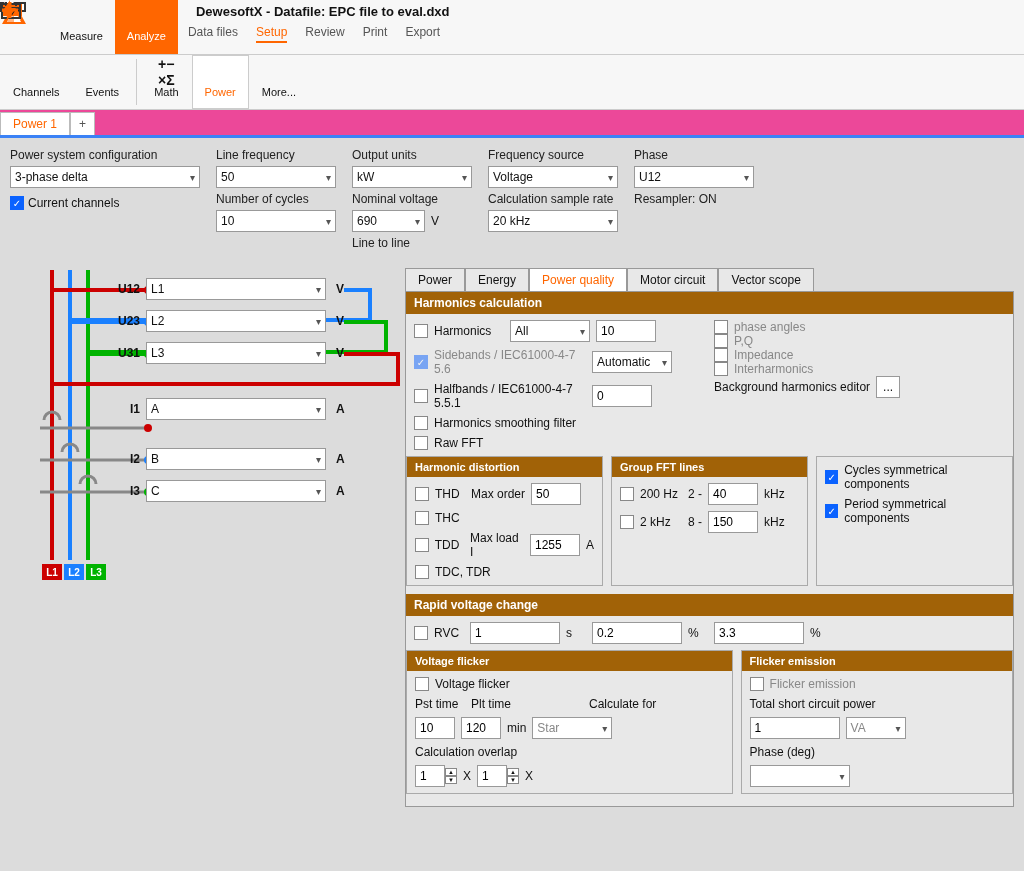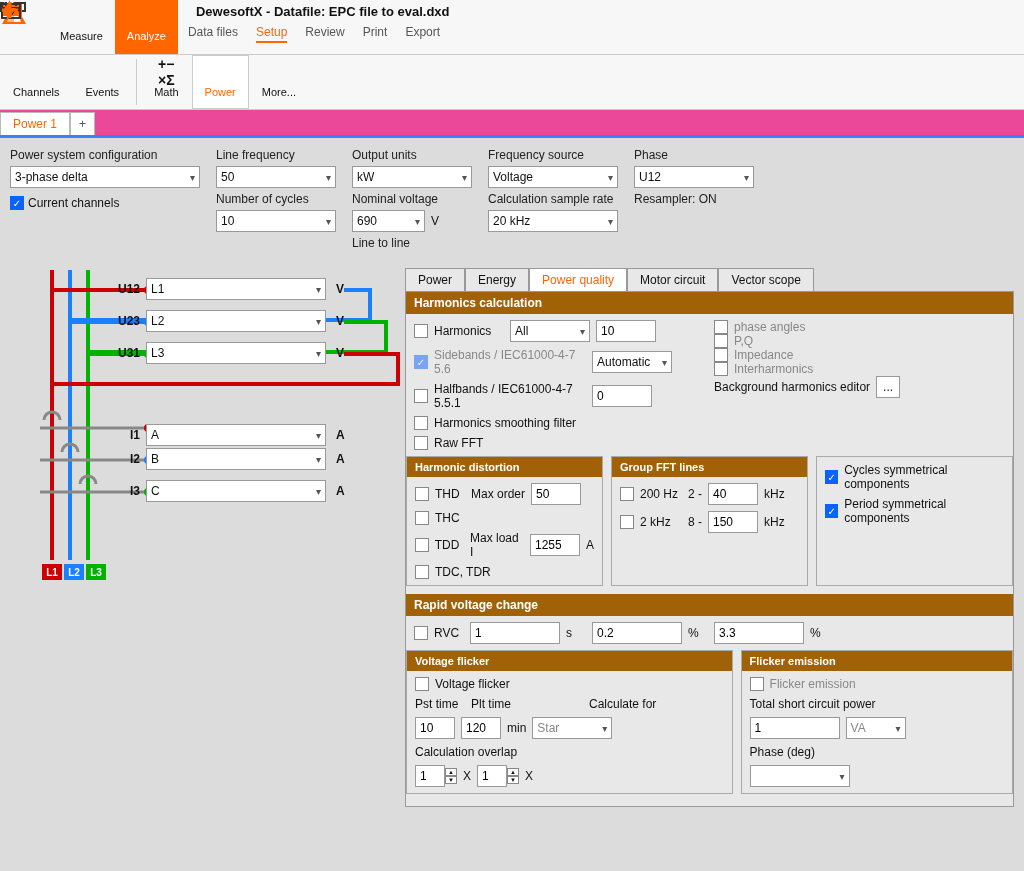--- a/index.html
+++ b/index.html
@@ -288,21 +288,21 @@
         <span class="unit">V</span>
       </div>
       <div class="ch-row" style="top:72px; left:100px;">
         <span class="ch-label">U31</span>
         <div class="select ch-select">
             <span>L3</span>
             <span class="caret">▾</span>
           </div>
         <span class="unit">V</span>
       </div>
-      <div class="ch-row" style="top:154px; left:100px;">
+      <div class="ch-row" style="top:128px; left:100px;">
         <span class="ch-label">I1</span>
         <div class="select ch-select">
             <span>A</span>
             <span class="caret">▾</span>
           </div>
         <span class="unit">A</span>
       </div>
       <div class="ch-row" style="top:178px; left:100px;">
         <span class="ch-label">I2</span>
         <div class="select ch-select">

